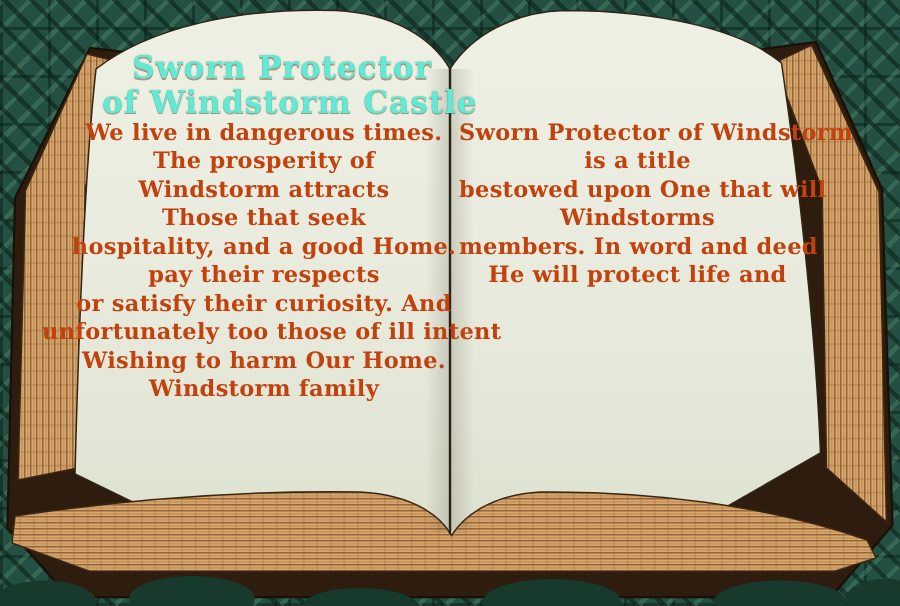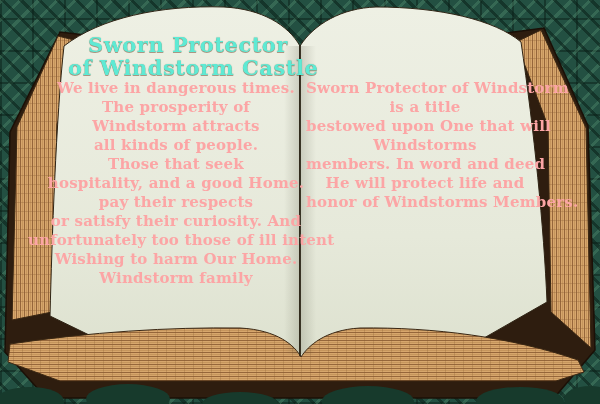--- a/index.html
+++ b/index.html
@@ -25,21 +25,21 @@
     position:absolute;left:68px;top:33px;width:240px;
     text-align:center;line-height:23px;
     font-size:21px;font-weight:bold;
     color:#5eead4;
     text-shadow:0 1px 0 rgba(96,54,24,.45), 0 0 1px rgba(120,70,30,.4);
     letter-spacing:.5px;
   }
   .body-text{
     position:absolute;text-align:center;
     font-size:15px;line-height:19px;font-weight:600;
-    color:#fca5a5;
+    color:#c2410c;
     letter-spacing:.2px;
   }
   .left-text{left:28px;top:79px;width:296px;}
   .right-text{left:306px;top:79px;width:238px;}
   .line{white-space:nowrap;}
 </style>
 </head>
 <body>
 
 <div id="scene">
@@ -99,33 +99,31 @@
 
   <div class="title-block">
     <div class="line">Sworn Protector</div>
     <div class="line">of Windstorm Castle</div>
   </div>
 
   <div class="body-text left-text">
     <div class="line">We live in dangerous times.</div>
     <div class="line">The prosperity of</div>
     <div class="line">Windstorm attracts</div>
-    <div class="line">all kinds of people.</div>
     <div class="line">Those that seek</div>
     <div class="line">hospitality, and a good Home.</div>
     <div class="line">pay their respects</div>
     <div class="line">or satisfy their curiosity. And</div>
     <div class="line">unfortunately too those of ill intent</div>
     <div class="line">Wishing to harm Our Home.</div>
     <div class="line">Windstorm family</div>
   </div>
 
   <div class="body-text right-text">
     <div class="line">Sworn Protector of Windstorm</div>
     <div class="line">is a title</div>
     <div class="line">bestowed upon One that will</div>
     <div class="line">Windstorms</div>
     <div class="line">members. In word and deed</div>
     <div class="line">He will protect life and</div>
-    <div class="line">honor of Windstorms Members.</div>
   </div>
 
 </div>
 
 </body></html>

